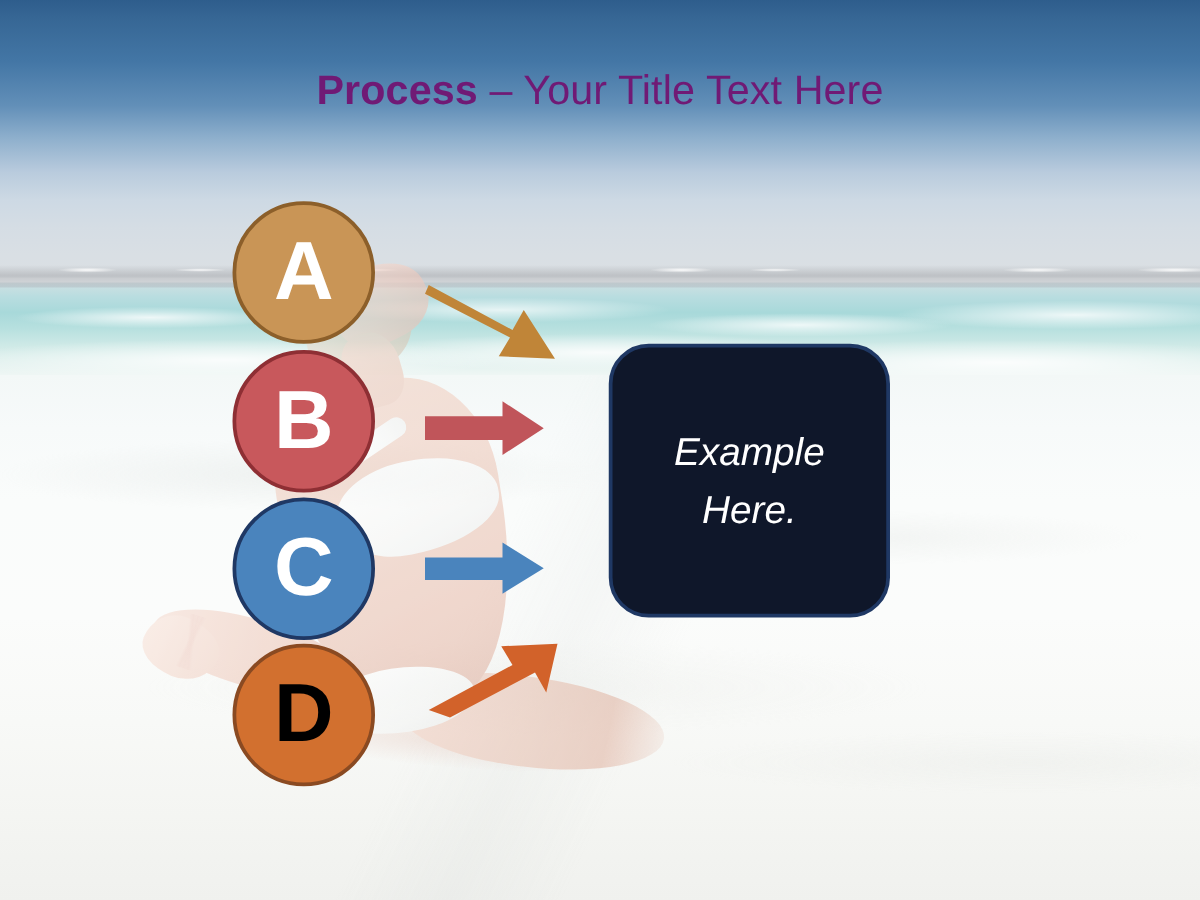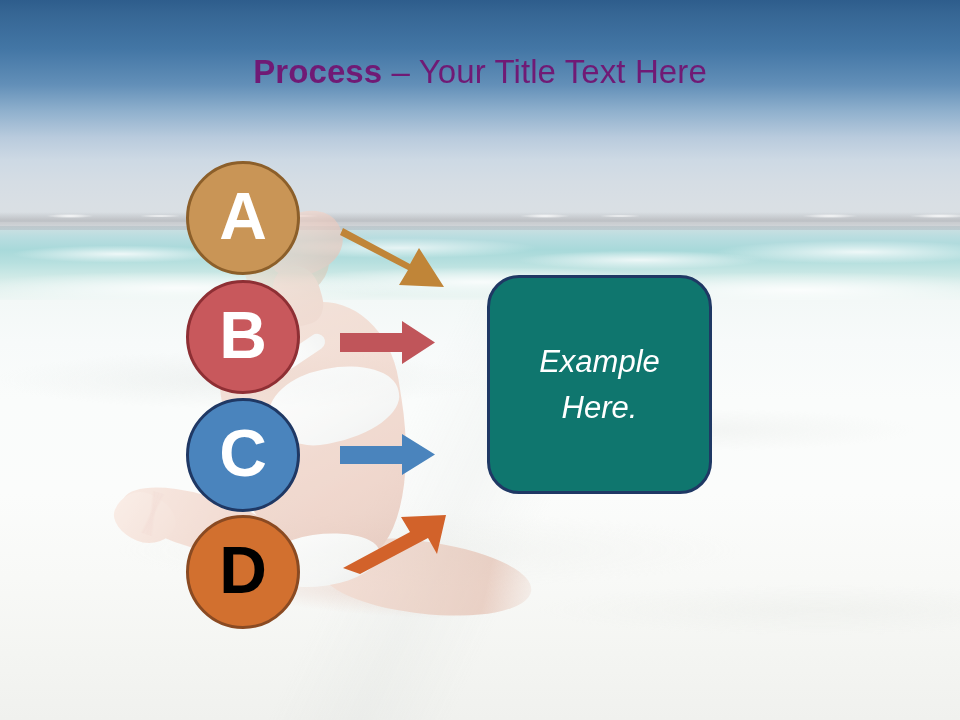--- a/index.html
+++ b/index.html
@@ -293,20 +293,20 @@
   </div>
 
   <div class="step-circle" id="circle-2" style="left: 186px; top: 398px; background: rgb(74, 132, 189); border: 3px solid rgb(31, 56, 100); color: rgb(255, 255, 255);">
     <span class="glyph">C</span>
   </div>
 
   <div class="step-circle" id="circle-3" style="left: 186px; top: 515px; background: rgb(210, 112, 47); border: 3px solid rgb(138, 74, 34); color: rgb(0, 0, 0);">
     <span class="glyph">D</span>
   </div>
 
-  <div class="example-box" id="result-box" style="background: #0f766e; border: 3px solid rgb(31, 56, 100); color: rgb(255, 255, 255);">
+  <div class="example-box" id="result-box" style="background: #0f172a; border: 3px solid rgb(31, 56, 100); color: rgb(255, 255, 255);">
     <div>
       <div>Example</div>
       <div>Here.</div>
     </div>
   </div>
 
 </div>
 
 </body></html>

